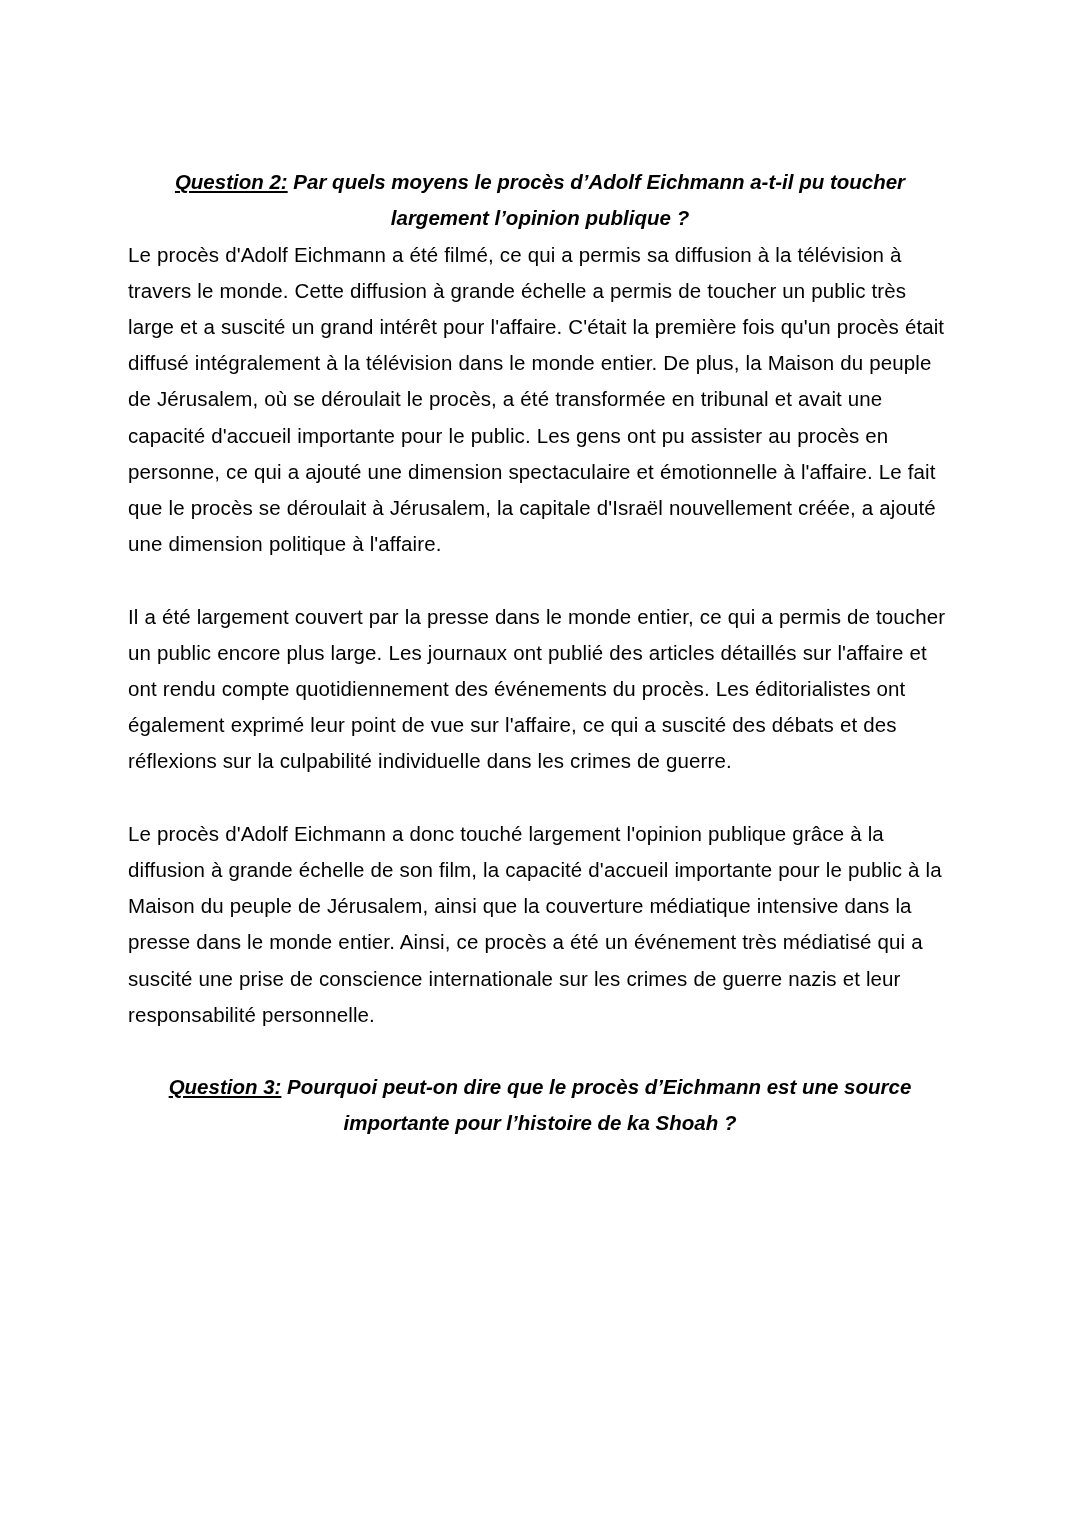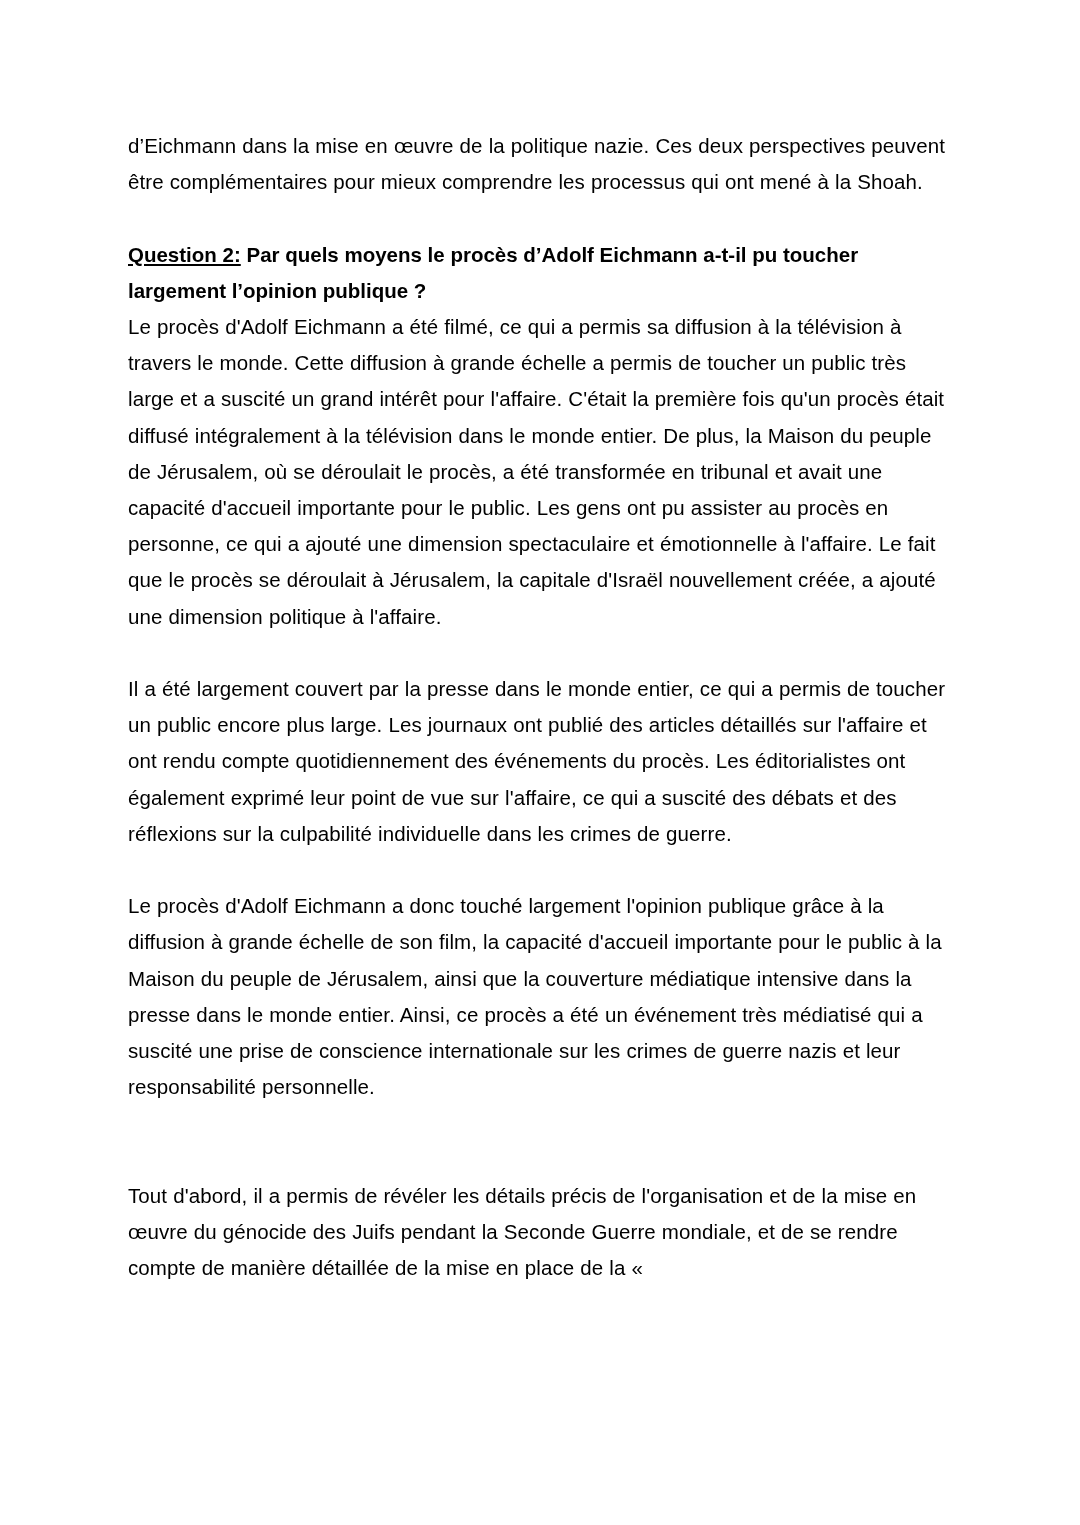--- a/index.html
+++ b/index.html
@@ -43,53 +43,53 @@
   
   .gap-line {
     height: 36.2px;
   }
 
   .heading {
     font-size: 20.5px;
     line-height: 36.2px;
     font-weight: bold;
     margin: 0;
-    text-align: left;
+    text-align: center;
+    font-style: italic;
   }
 
   .heading .q-label {
     text-decoration: underline;
     text-underline-offset: 2px;
     text-decoration-thickness: 2px;
   }
 </style>
 </head>
 <body>
 
 <div class="page">
   <div class="content">
 
-    <p class="para">d’Eichmann dans la mise en œuvre de la politique nazie. Ces deux perspectives peuvent être complémentaires pour mieux comprendre les processus qui ont mené à la Shoah.</p>
 
     <div class="gap-line"></div>
 
     <p class="heading"><span class="q-label">Question 2:</span><span> Par quels moyens le procès d’Adolf Eichmann a-t-il pu toucher largement l’opinion publique ?</span></p>
 
     <p class="para">Le procès d'Adolf Eichmann a été filmé, ce qui a permis sa diffusion à la télévision à travers le monde. Cette diffusion à grande échelle a permis de toucher un public très large et a suscité un grand intérêt pour l'affaire. C'était la première fois qu'un procès était diffusé intégralement à la télévision dans le monde entier. De plus, la Maison du peuple de Jérusalem, où se déroulait le procès, a été transformée en tribunal et avait une capacité d'accueil importante pour le public. Les gens ont pu assister au procès en personne, ce qui a ajouté une dimension spectaculaire et émotionnelle à l'affaire. Le fait que le procès se déroulait à Jérusalem, la capitale d'Israël nouvellement créée, a ajouté une dimension politique à l'affaire.</p>
 
     <div class="gap-line"></div>
 
     <p class="para">Il a été largement couvert par la presse dans le monde entier, ce qui a permis de toucher un public encore plus large. Les journaux ont publié des articles détaillés sur l'affaire et ont rendu compte quotidiennement des événements du procès. Les éditorialistes ont également exprimé leur point de vue sur l'affaire, ce qui a suscité des débats et des réflexions sur la culpabilité individuelle dans les crimes de guerre.</p>
 
     <div class="gap-line"></div>
 
     <p class="para">Le procès d'Adolf Eichmann a donc touché largement l'opinion publique grâce à la diffusion à grande échelle de son film, la capacité d'accueil importante pour le public à la Maison du peuple de Jérusalem, ainsi que la couverture médiatique intensive dans la presse dans le monde entier. Ainsi, ce procès a été un événement très médiatisé qui a suscité une prise de conscience internationale sur les crimes de guerre nazis et leur responsabilité personnelle.</p>
 
     <div class="gap-line"></div>
 
+    <p class="heading"><span class="q-label">Question 3:</span><span> Pourquoi peut-on dire que le procès d’Eichmann est une source importante pour l’histoire de ka Shoah ?</span></p>
 
 
     <div class="gap-line"></div>
 
-    <p class="para">Tout d'abord, il a permis de révéler les détails précis de l'organisation et de la mise en œuvre du génocide des Juifs pendant la Seconde Guerre mondiale, et de se rendre compte de manière détaillée de la mise en place de la «</p>
 
   </div>
 </div>
 
 </body></html>

